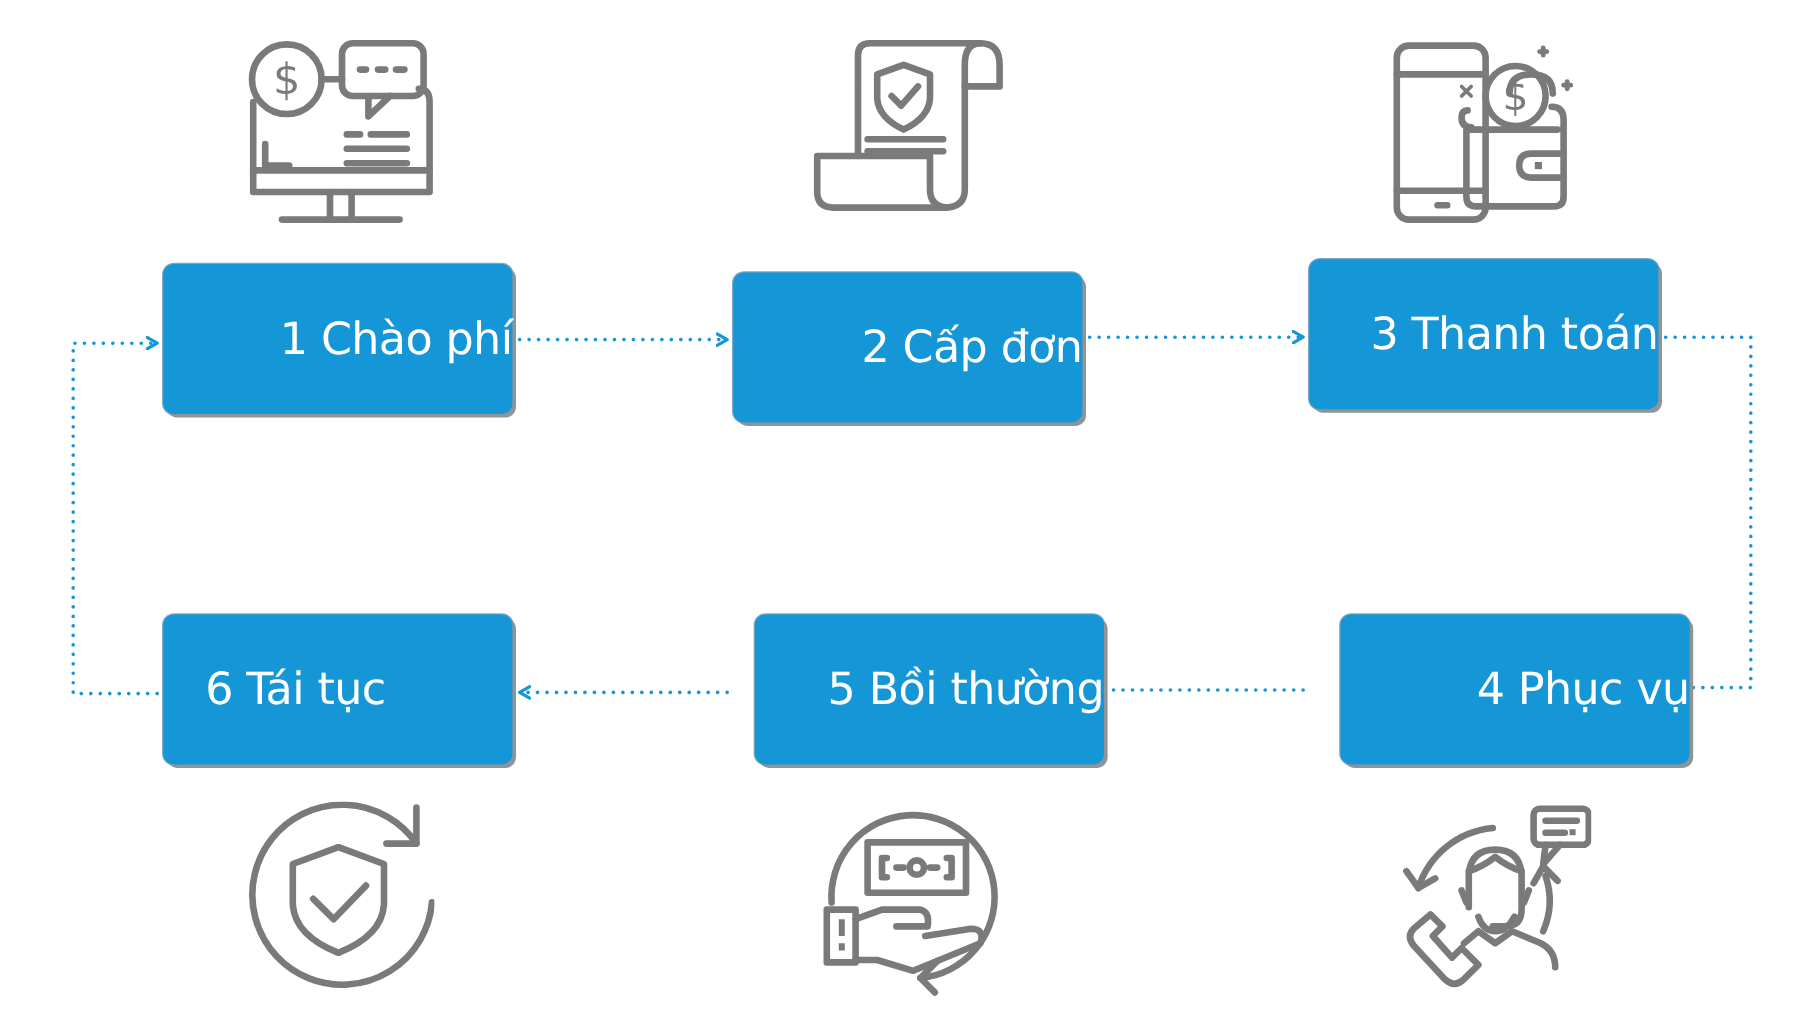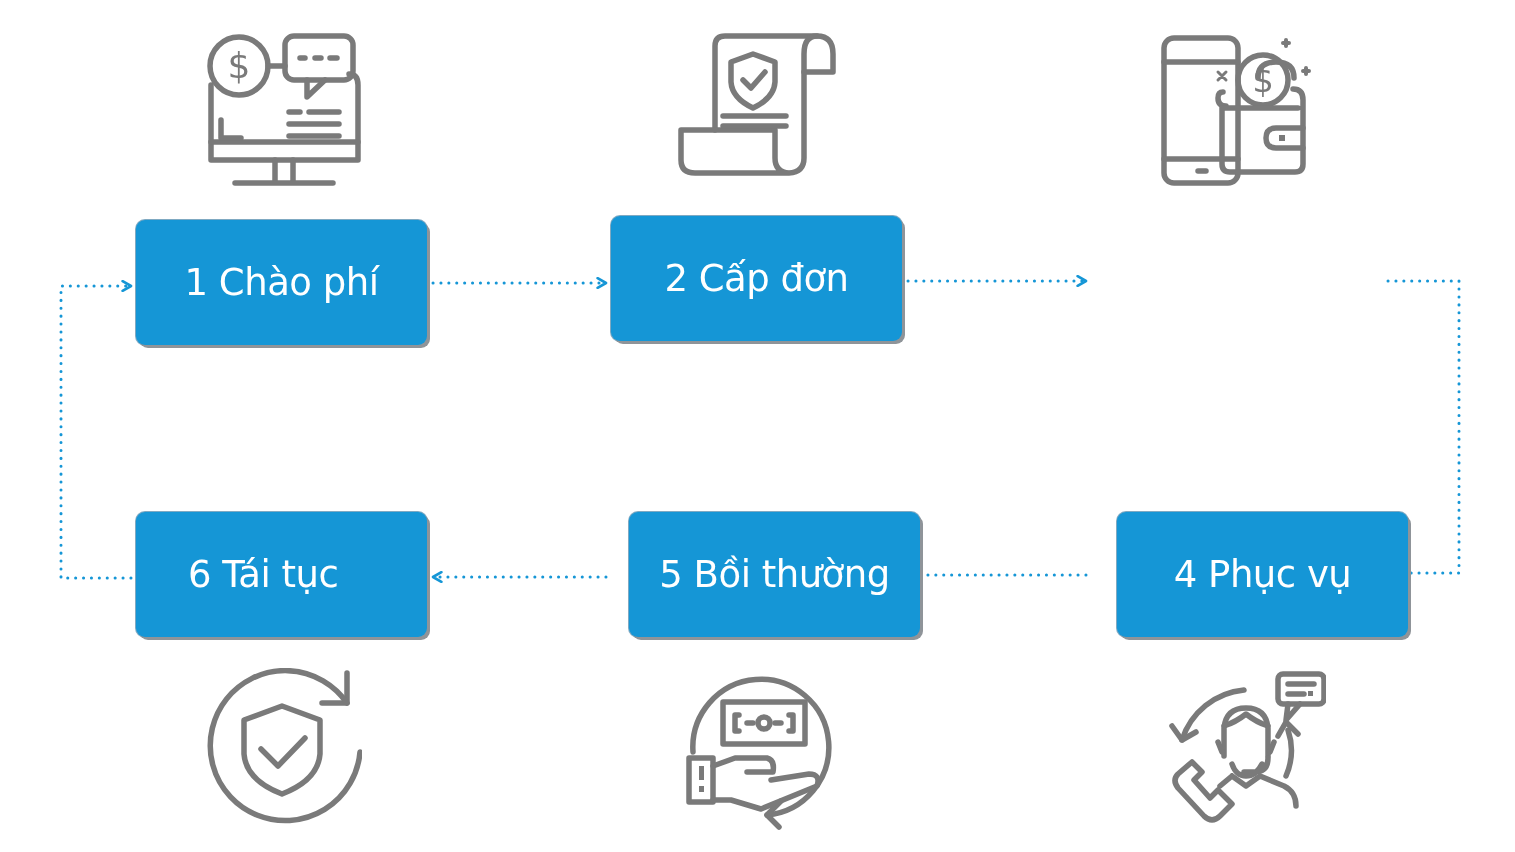--- a/index.html
+++ b/index.html
@@ -3,21 +3,21 @@
 <meta charset="utf-8">
 <style>
   html, body { margin: 0; padding: 0; background: #ffffff; }
   body { width: 1515px; height: 852px; position: relative; overflow: hidden;
          font-family: "Liberation Sans", "DejaVu Sans", sans-serif; }
   #diagram { position: absolute; left: 0; top: 0; width: 1515px; height: 852px; }
   .step-box {
     position: absolute; width: 291px; height: 125px;
     background: #1596d6; border-radius: 9px;
     box-shadow: 3px 3px 0 #8f9499, 0 0 0 1px #7fa9c2;
-    display: flex; align-items: center; justify-content: center;
+    display: flex; align-items: center; justify-content: flex-end;
     color: #ffffff; font-family: "DejaVu Sans", sans-serif; font-size: 37px;
     letter-spacing: -0.5px;
   }
   .step-box span { white-space: nowrap; }
   .icon { position: absolute; width: 160px; height: 160px; }
   .icon svg { width: 100%; height: 100%; }
   .ic { fill: none; stroke: #7a7a7a; stroke-width: 5.5; stroke-linecap: round; stroke-linejoin: round; }
   .icf { fill: #7a7a7a; stroke: none; }
 </style>
 </head>
@@ -37,30 +37,33 @@
       <path d="M1388,281 L1459,281 L1459,573 L1389,573" marker-end="url(#arr)"></path>
       <path d="M1086,575 L909,575" marker-end="url(#arr)"></path>
       <path d="M606,577 L433,577" marker-end="url(#arr)"></path>
       <path d="M131,578 L61,578 L61,286 L131,286" marker-end="url(#arr)"></path>
     </g>
   </svg>
 
   <div class="step-box" style="left:136px;top:220px;">
     <span>1 Chào phí</span>
   </div>
-  <div class="step-box" style="left:611px;top:216px;">
+  <div class="step-box" style="left:611px;top:227px;">
     <span>2 Cấp đơn</span>
+  </div>
+  <div class="step-box" style="left:1091px;top:216px;">
+    <span>3 Thanh toán</span>
   </div>
   <div class="step-box" style="left:1091px;top:512px;margin-left:26px;">
     <span>4 Phục vụ</span>
   </div>
   <div class="step-box" style="left:629px;top:512px;">
     <span>5 Bồi thường</span>
   </div>
-  <div class="step-box" style="left:136px;top:512px;justify-content:flex-start;padding-left:52px;box-sizing:border-box;">
+  <div class="step-box" style="left:136px;top:512px;justify-content:flex-start;padding-left:35px;box-sizing:border-box;">
     <span>6 Tái tục</span>
   </div>
 
   <div class="icon" style="left:203px;top:30px;">
     <svg viewBox="0 0 160 160">
       <path class="ic" d="M8,55 L8,130 L155,130 L155,55 Q155,44 146,44"></path>
       <path class="ic" d="M8,112 L155,112"></path>
       <path class="ic" d="M72,130 L72,152 M90,130 L90,152 M32,153 L130,153"></path>
       <circle class="ic" cx="36" cy="36" r="29"></circle>
       <text x="36" y="48" text-anchor="middle" font-size="36" font-family="DejaVu Sans, sans-serif" class="icf">$</text>

